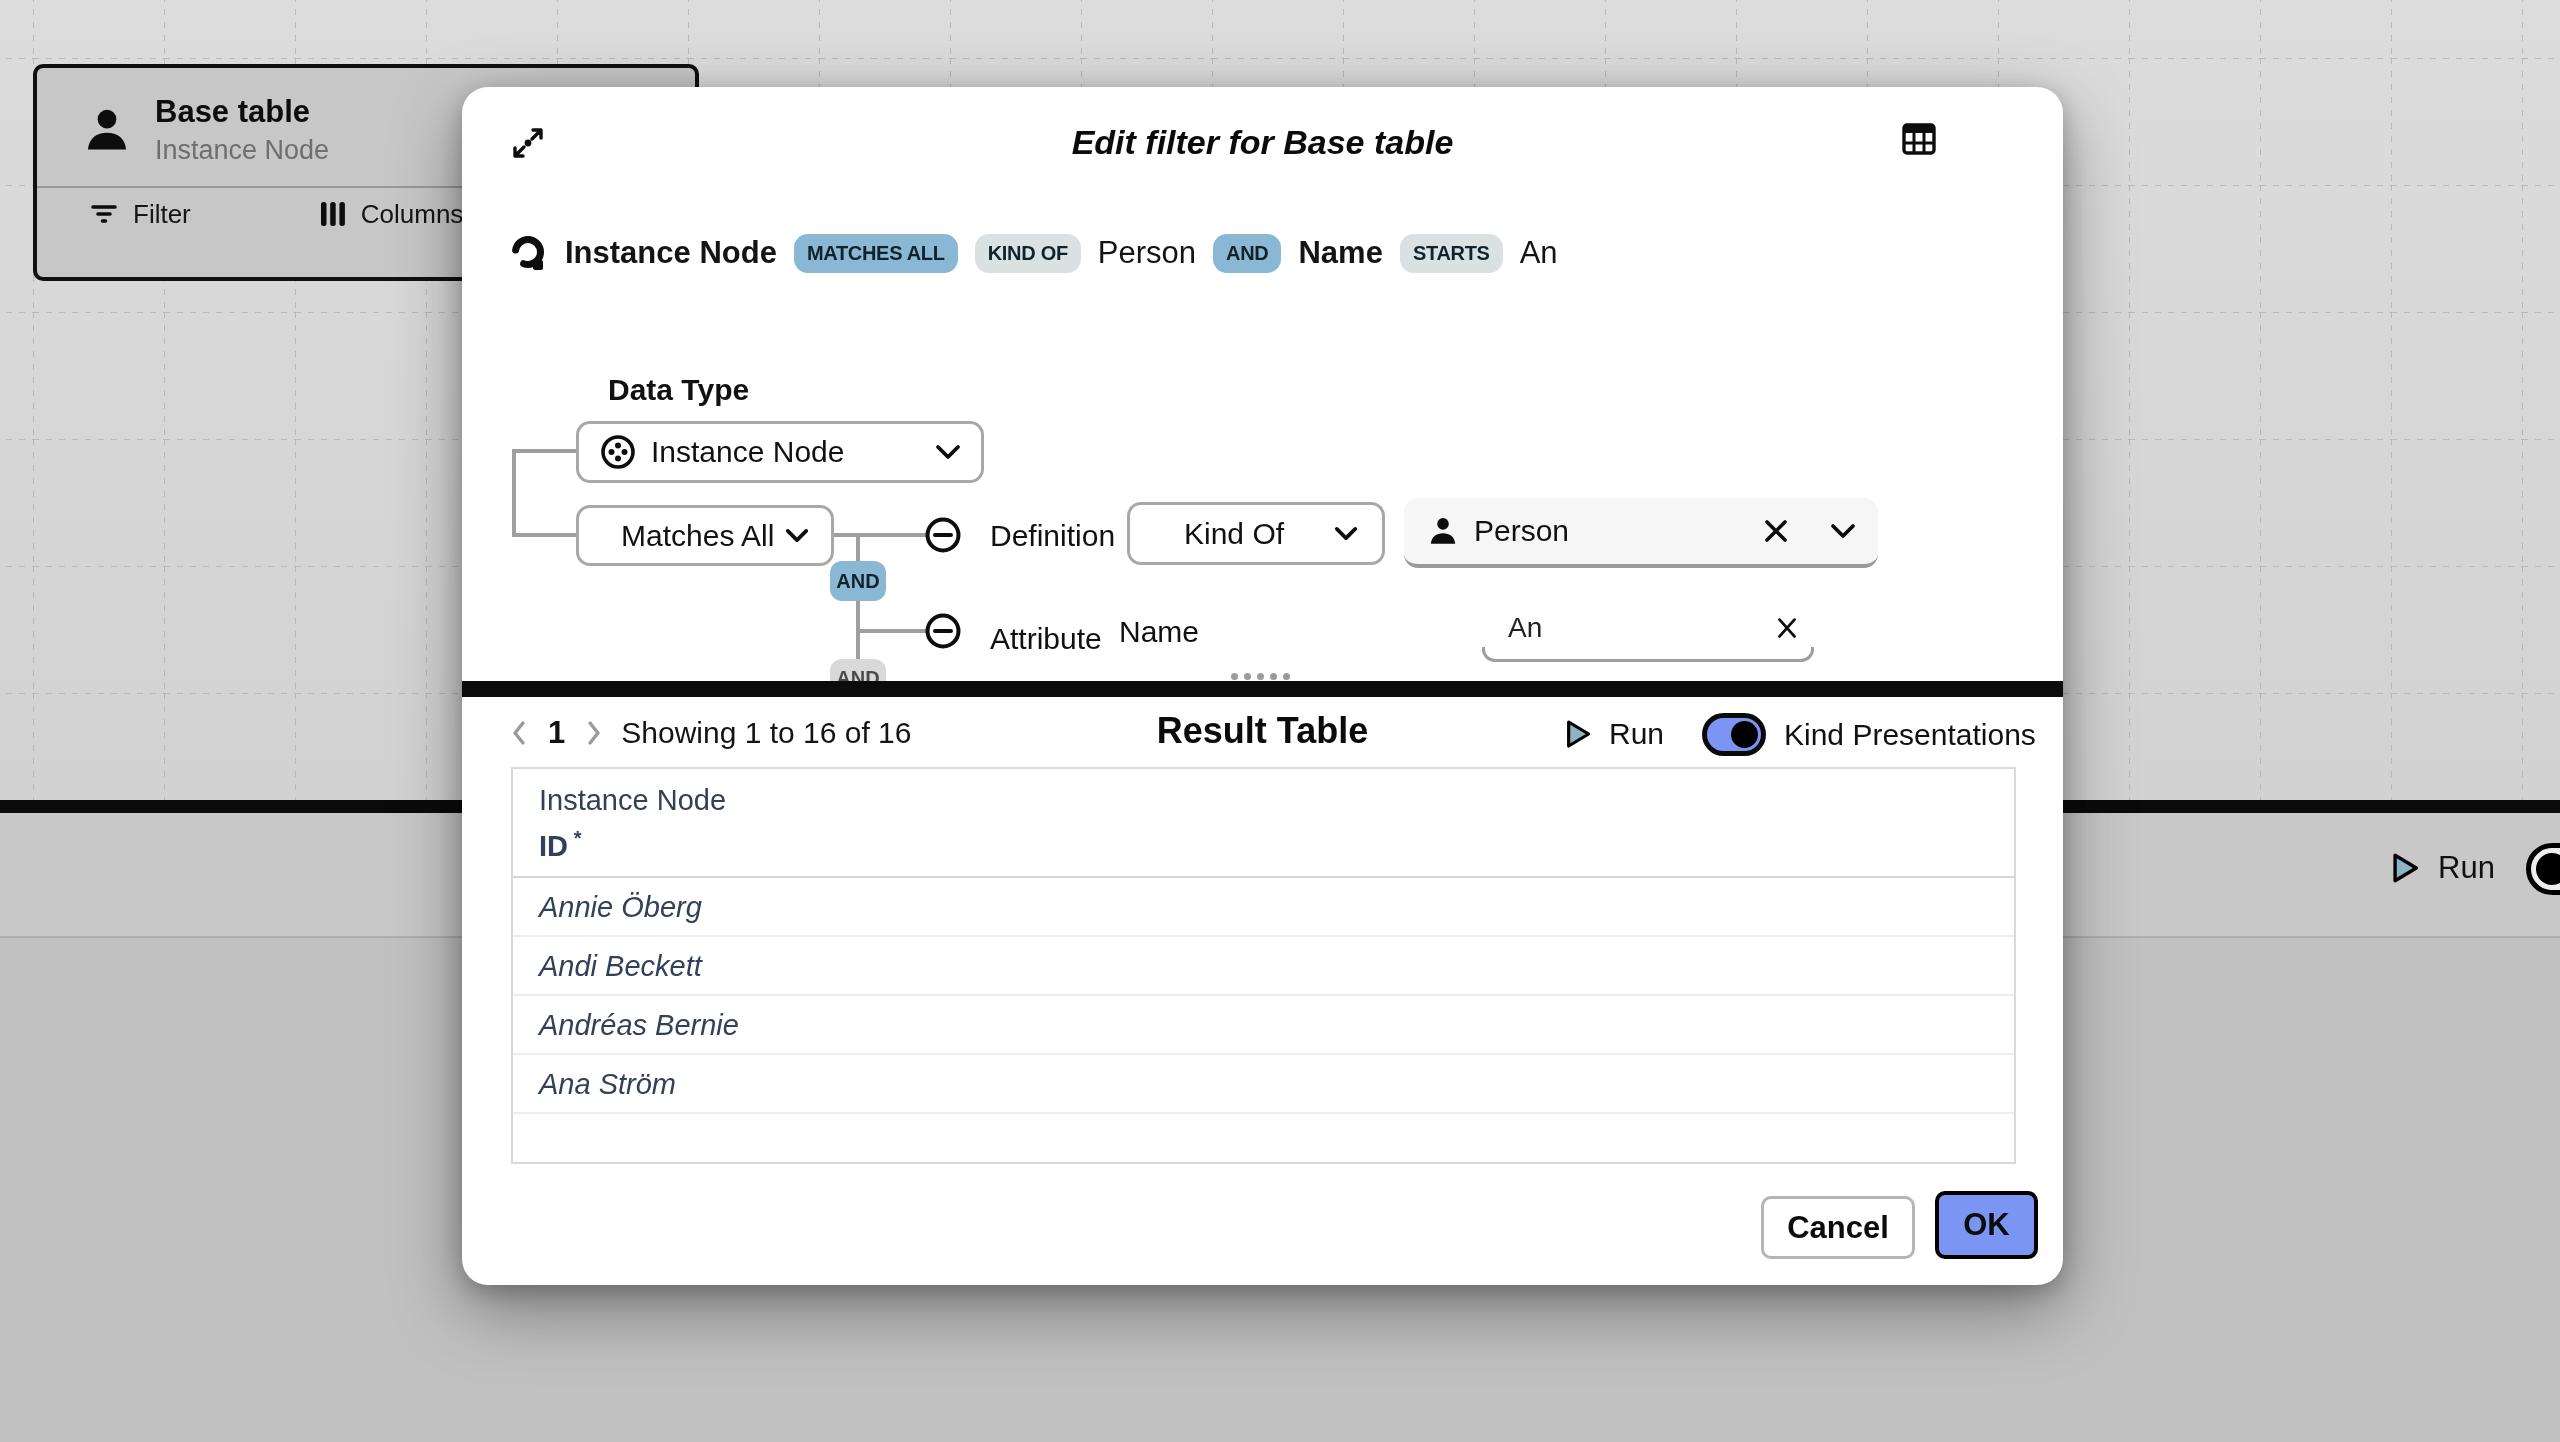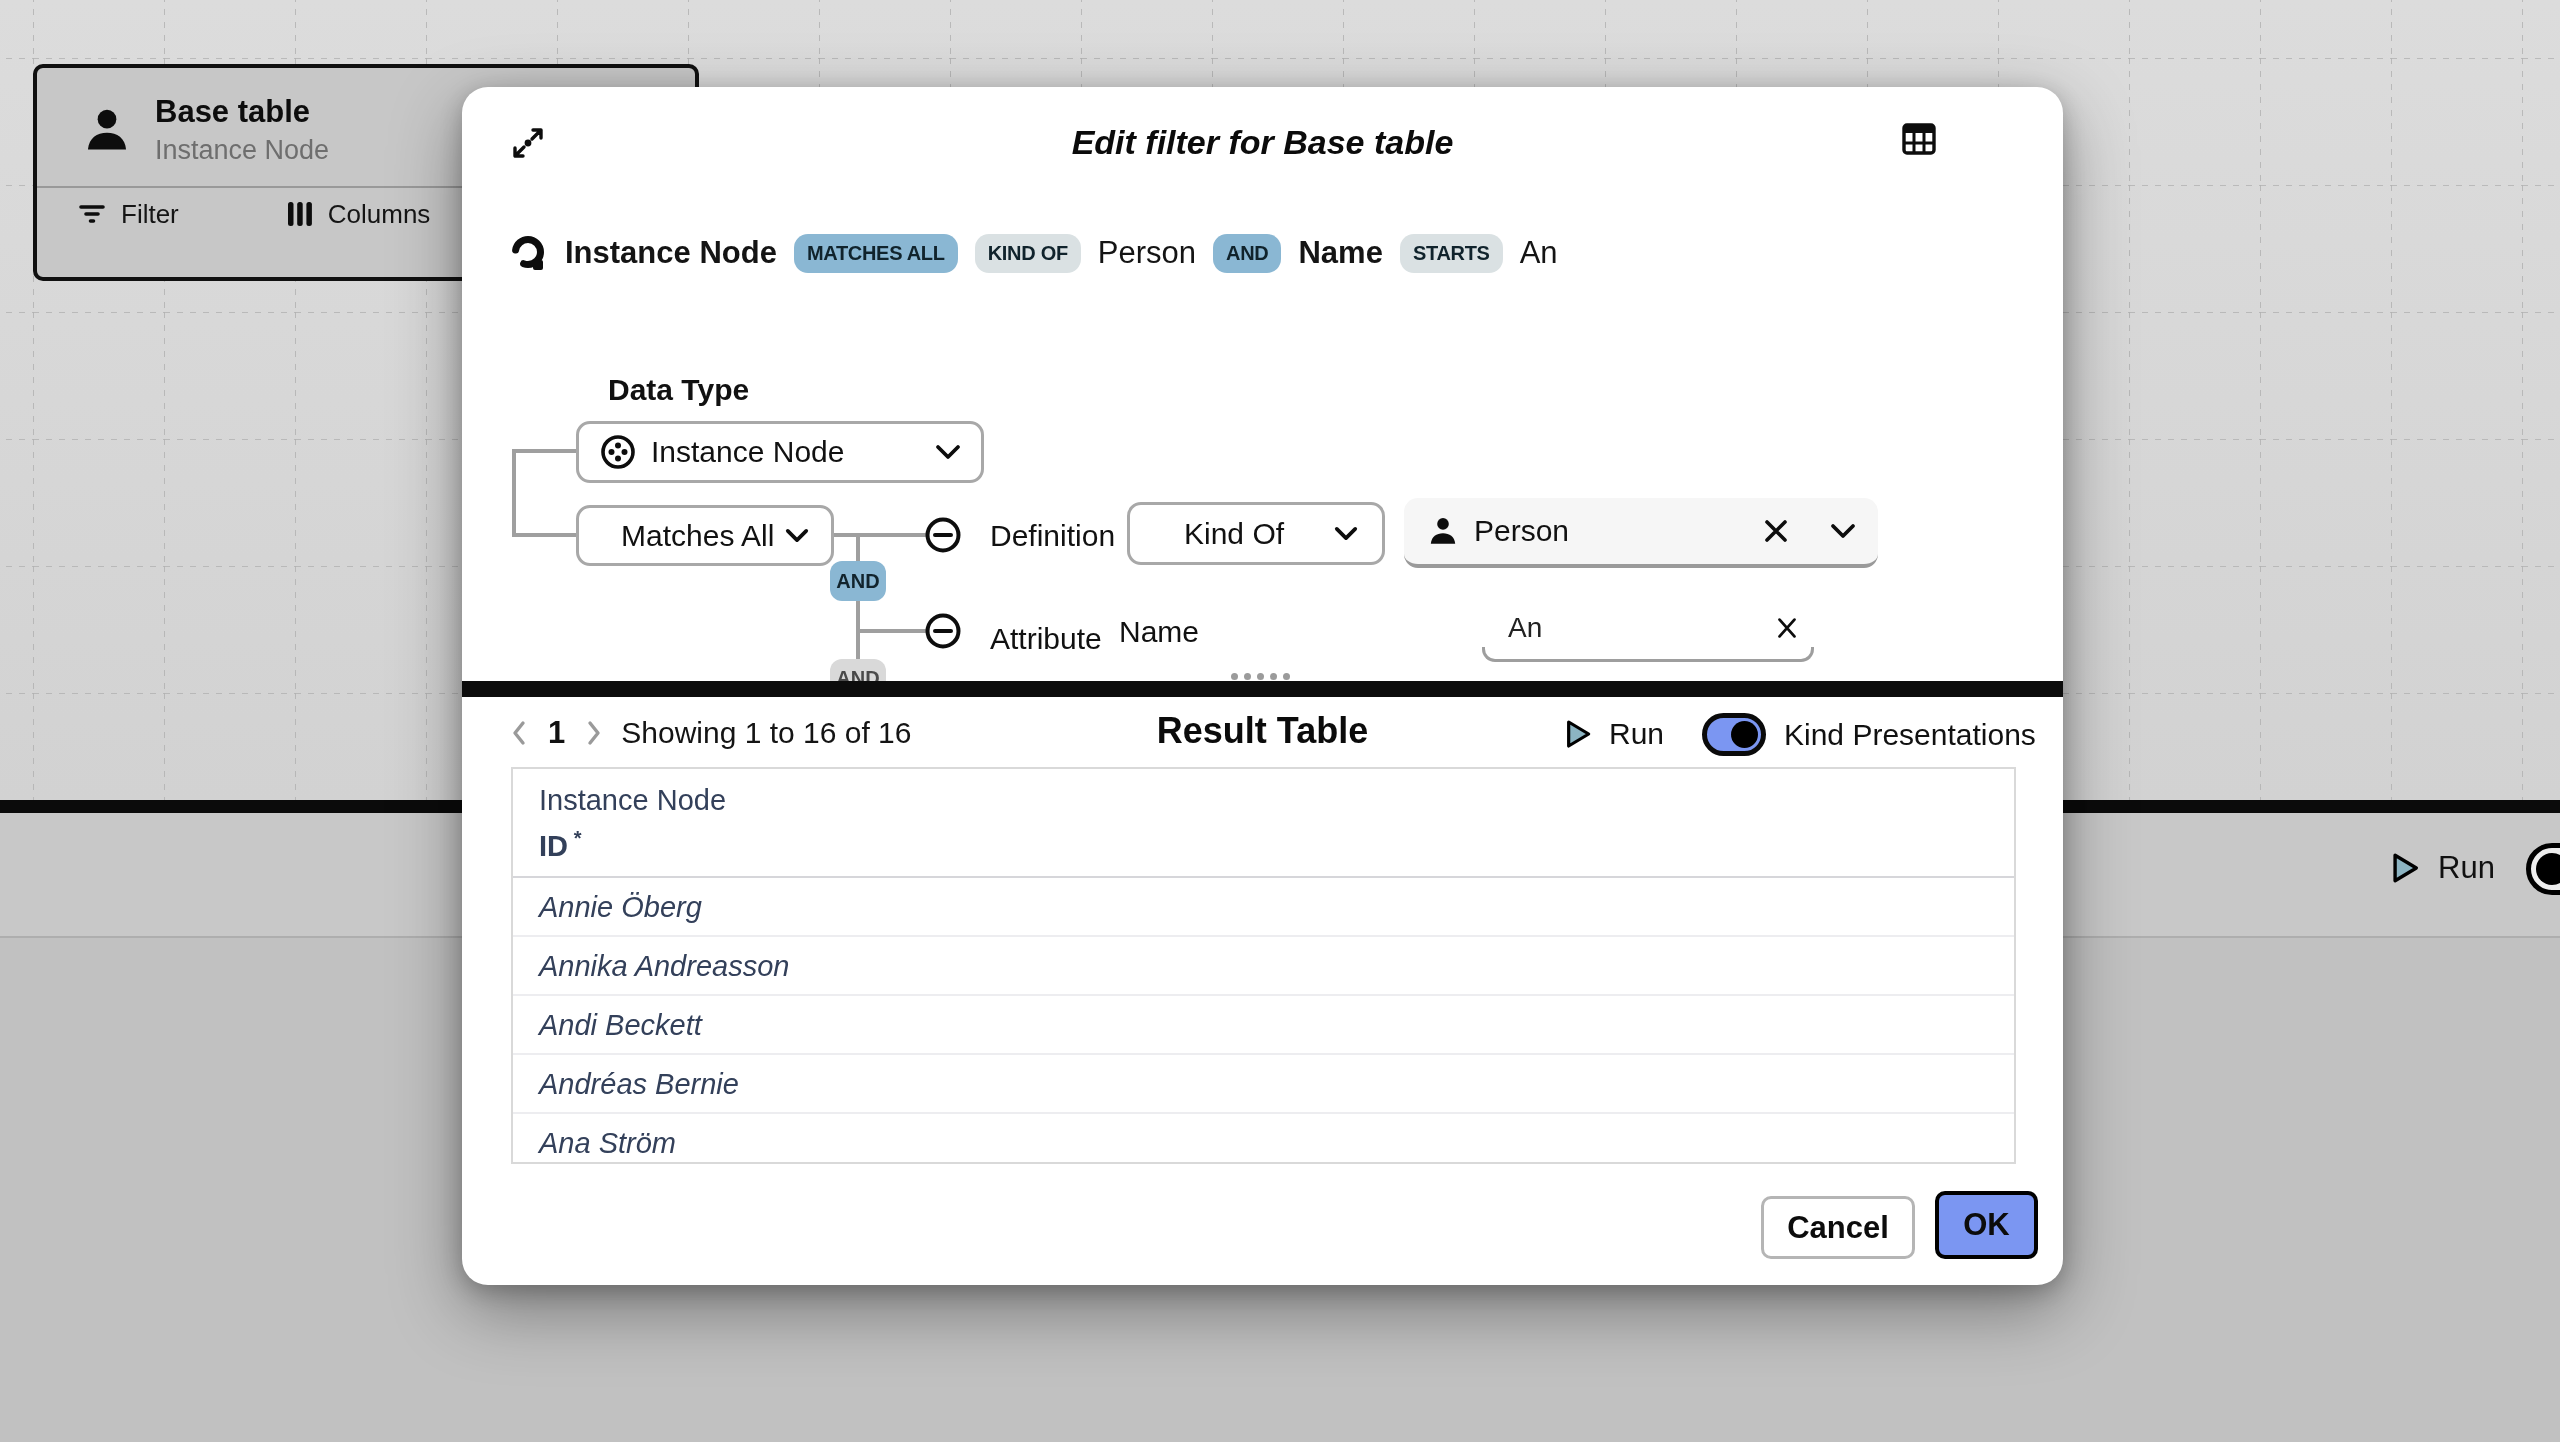--- a/index.html
+++ b/index.html
@@ -15,21 +15,21 @@
   .thin-line { position:absolute; left:0; top:936px; width:2560px; height:2px; background:#aeaeae; }
   .bg-bottom { position:absolute; left:0; top:938px; width:2560px; height:504px; background:#c1c1c1; }
 
   
   .card { position:absolute; left:33px; top:64px; width:666px; height:217px;
           background:#c7c7c7; border:4px solid #101010; border-radius:10px; z-index:2; }
   .card-head { display:flex; align-items:center; gap:22px; padding:26px 30px 20px 44px; }
   .card-title { font-size:31px; font-weight:bold; color:#0d0d0d; }
   .card-sub   { font-size:27px; color:#6e6e6e; margin-top:5px; }
   .card-divider { border-top:2px solid #999; }
-  .card-foot { display:flex; align-items:center; height:52px; padding-left:40px; gap:11px; font-size:26px; color:#151515; }
+  .card-foot { display:flex; align-items:center; height:52px; padding-left:52px; gap:32px; font-size:26px; color:#151515; }
   .card-foot .grp { display:flex; align-items:center; gap:14px; }
   .card-foot .grp + .grp { margin-left:96px; }
 
   
   .bg-run { position:absolute; left:2388px; top:850px; display:flex; align-items:center; gap:16px;
             font-size:31px; color:#111; z-index:1; }
   .bg-toggle { position:absolute; left:2526px; top:843px; width:86px; height:52px;
                border:5px solid #000; border-radius:26px; background:#eee; z-index:1; }
   .bg-toggle .knob { position:absolute; left:5px; top:5px; width:32px; height:32px; border-radius:50%; background:#000; }
 
@@ -348,21 +348,20 @@
         <div class="knob"></div>
       </div>
     <div class="abs toggle-lbl">Kind Presentations</div>
 
     <div class="abs rtable">
       <div class="rt-head">
         <div class="rt-group">Instance Node</div>
         <div class="rt-col"><span>ID</span> <sup>*</sup></div>
       </div>
       <div class="rt-row">Annie Öberg</div>
-      <div class="rt-row">Annika Andreasson</div>
       <div class="rt-row">Andi Beckett</div>
       <div class="rt-row">Andréas Bernie</div>
       <div class="rt-row">Ana Ström</div>
     </div>
 
     <div class="btn btn-cancel">Cancel</div>
     <div class="btn btn-ok">OK</div>
 
   </div>
 </div>

